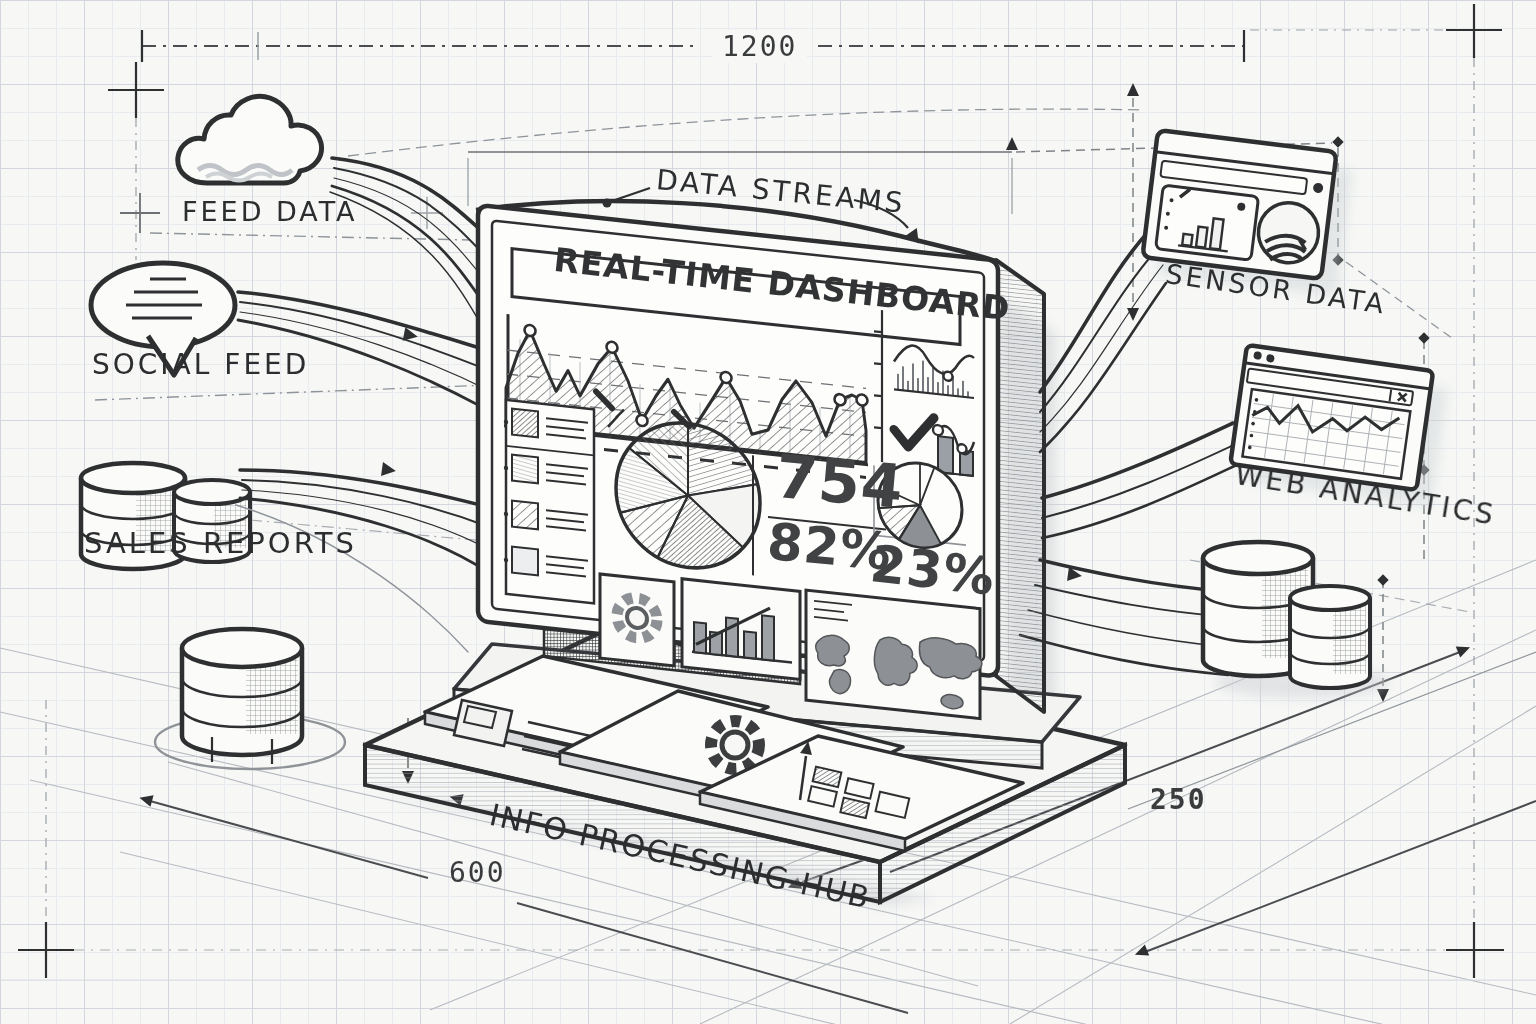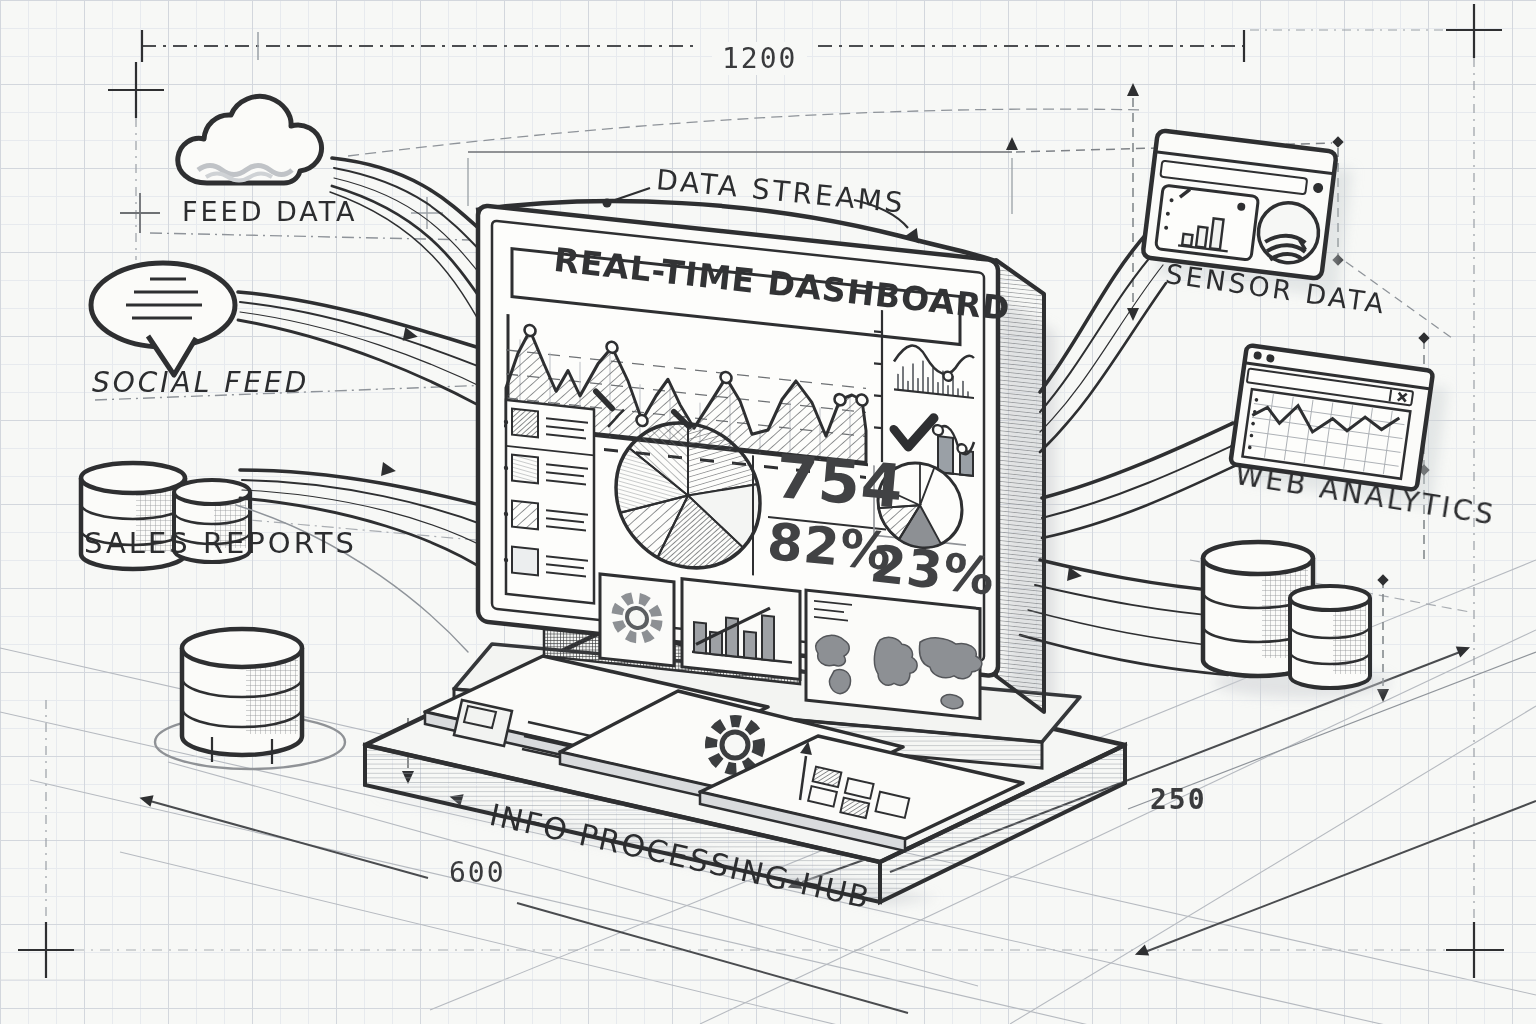--- a/index.html
+++ b/index.html
@@ -14,21 +14,21 @@
     background-size:84px 84px,84px 84px,28px 28px,28px 28px;
     font-family:"DejaVu Sans",sans-serif;
   }
   #art{position:absolute;left:0;top:0;}
   .lbl{
     position:absolute;color:#2c2d2f;letter-spacing:3px;white-space:nowrap;
     transform-origin:left top;font-family:"DejaVu Sans",sans-serif;
   }
   .mono{font-family:"DejaVu Sans Mono",monospace;letter-spacing:2px;color:#3a3b3d;}
   .num{font-weight:bold;color:#414244;letter-spacing:1px;}
-  .paperbg{background:#f7f8f6;padding:0 10px;margin-top:12px;}
+  .paperbg{background:#f7f8f6;padding:0 10px;}
 </style>
 </head>
 <body>
 
 <div id="stage">
 
 <svg id="art" width="1536" height="1024" viewBox="0 0 1536 1024">
 <defs>
   <pattern id="hA" width="7" height="7" patternUnits="userSpaceOnUse" patternTransform="rotate(45)">
     <path d="M0 0V7" stroke="#55575a" stroke-width="1.2"></path>
@@ -462,21 +462,21 @@
 </svg>
 
 <div class="lbl mono paperbg" style="left:712px;top:30px;font-size:28px;">1200</div>
 
 <div class="lbl" style="left:182px;top:196px;font-size:27px;">FEED DATA</div>
 
 <div class="lbl" style="left:658px;top:163px;font-size:28px;transform:rotate(5.5deg);">DATA STREAMS</div>
 
 <div class="lbl" style="left:1168px;top:258px;font-size:27px;transform:rotate(8deg);">SENSOR DATA</div>
 
-<div class="lbl" style="left:92px;top:366px;font-size:28px;font-style:italic;">SOCIAL FEED</div>
+<div class="lbl" style="left:92px;top:348px;font-size:28px;">SOCIAL FEED</div>
 
 <div class="lbl" style="left:1238px;top:458px;font-size:28px;transform:rotate(9deg);">WEB ANALYTICS</div>
 
 <div class="lbl" style="left:84px;top:526px;font-size:29px;">SALES REPORTS</div>
 
 <div class="lbl" style="left:556px;top:240px;font-size:33px;font-weight:bold;letter-spacing:1px;color:#323335;transform:rotate(6.2deg);">REAL-TIME DASHBOARD</div>
 
 <div class="lbl num" style="left:779px;top:441px;font-size:60px;transform:rotate(5deg);">754</div>
 
 <div class="lbl num" style="left:770px;top:512px;font-size:51px;transform:rotate(5deg);">82%</div>

